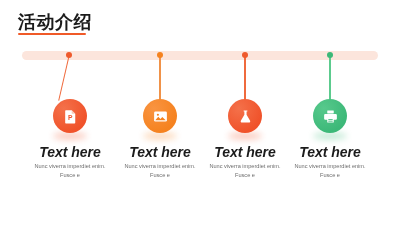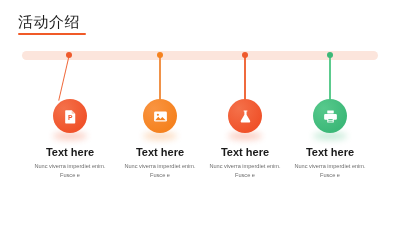--- a/index.html
+++ b/index.html
@@ -19,22 +19,22 @@
     width: 400px;
     height: 225px;
     background: #ffffff;
   }
 
   
   .title {
     position: absolute;
     left: 18px;
     top: 14px;
-    font-size: 15px;
-    font-weight: normal;
+    font-size: 18px;
+    font-weight: bold;
     color: #1b1b1b;
     letter-spacing: 0.5px;
     line-height: 16px;
     white-space: nowrap;
   }
   .title-underline {
     position: absolute;
     left: 18px;
     top: 33px;
     width: 68px;
@@ -115,25 +115,26 @@
   }
 
   
   .caption {
     position: absolute;
     top: 147px;
     width: 100px;
     text-align: center;
   }
   .caption-title {
-    font-size: 11px;
+    font-size: 14px;
     font-weight: bold;
     color: #1b1b1b;
     line-height: 11px;
     margin-bottom: 4px;
+    font-style: italic;
   }
   .caption-body {
     font-size: 5.6px;
     color: #6d6d6d;
     line-height: 9px;
     padding: 0 10px;
   }
 </style>
 </head>
 <body style="background: rgb(255, 255, 255);">

